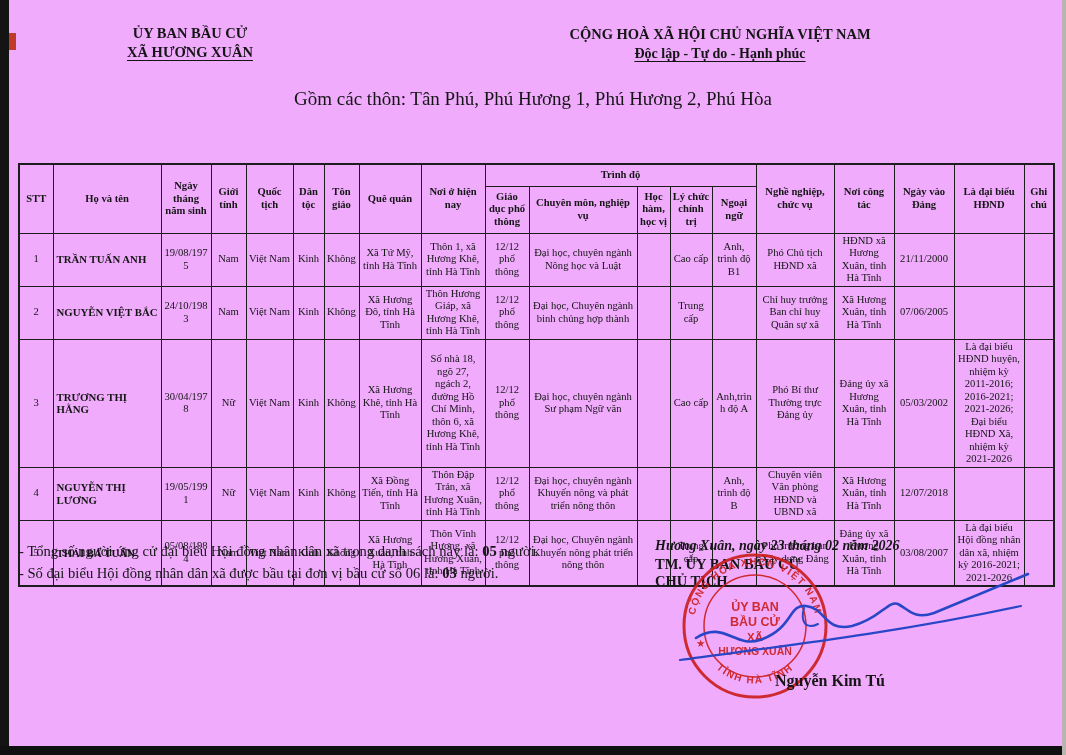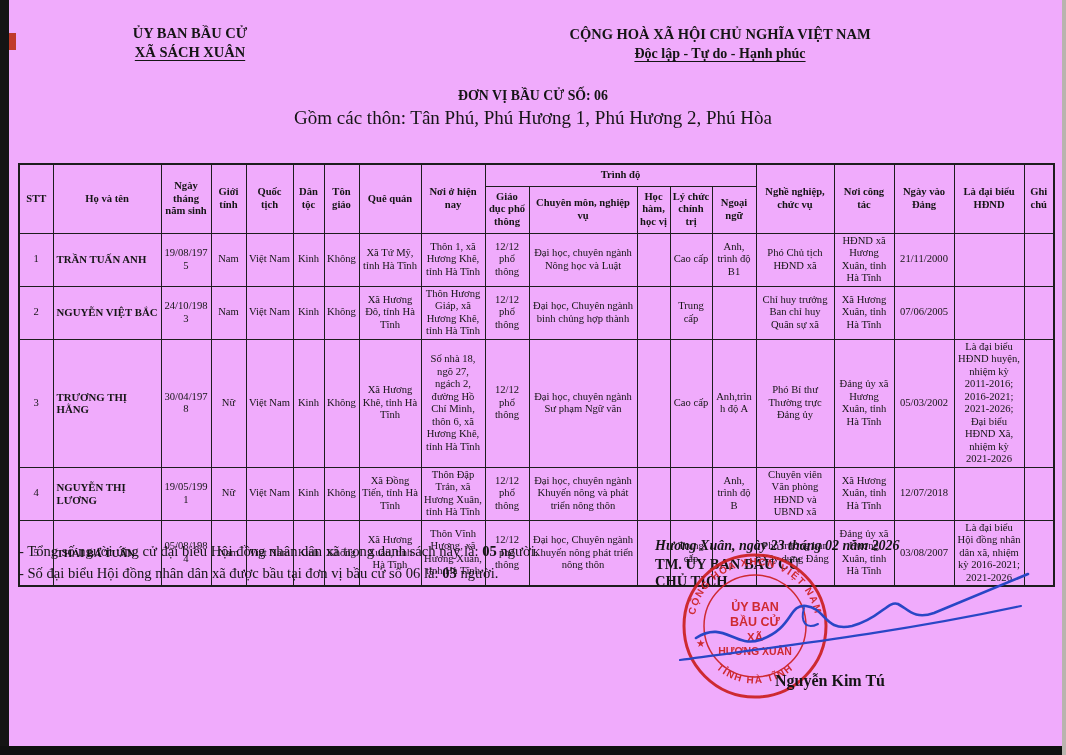--- a/index.html
+++ b/index.html
@@ -53,30 +53,29 @@
 <body>
 
 <div class="page">
   <div class="edge-left"></div>
   <div class="edge-bottom"></div>
   <div class="edge-right"></div>
   <div class="red-mark"></div>
 
   <div class="hdr-left">
     <div>ỦY BAN BẦU CỬ</div>
-    <div class="u">XÃ SÁCH XUÂN</div>
+    <div class="u">XÃ HƯƠNG XUÂN</div>
   </div>
 
   <div class="hdr-right">
     <div>CỘNG HOÀ XÃ HỘI CHỦ NGHĨA VIỆT NAM</div>
     <div class="u">Độc lập - Tự do - Hạnh phúc</div>
   </div>
 
   <div class="titles">
-    <div class="t2">ĐƠN VỊ BẦU CỬ SỐ: 06</div>
     <div class="t3">Gồm các thôn: Tân Phú, Phú Hương 1, Phú Hương 2, Phú Hòa</div>
   </div>
 
   <table class="cand">
     <colgroup>
       <col style="width:34px">
         <col style="width:108px">
         <col style="width:50px">
         <col style="width:35px">
       <col style="width:47px">

